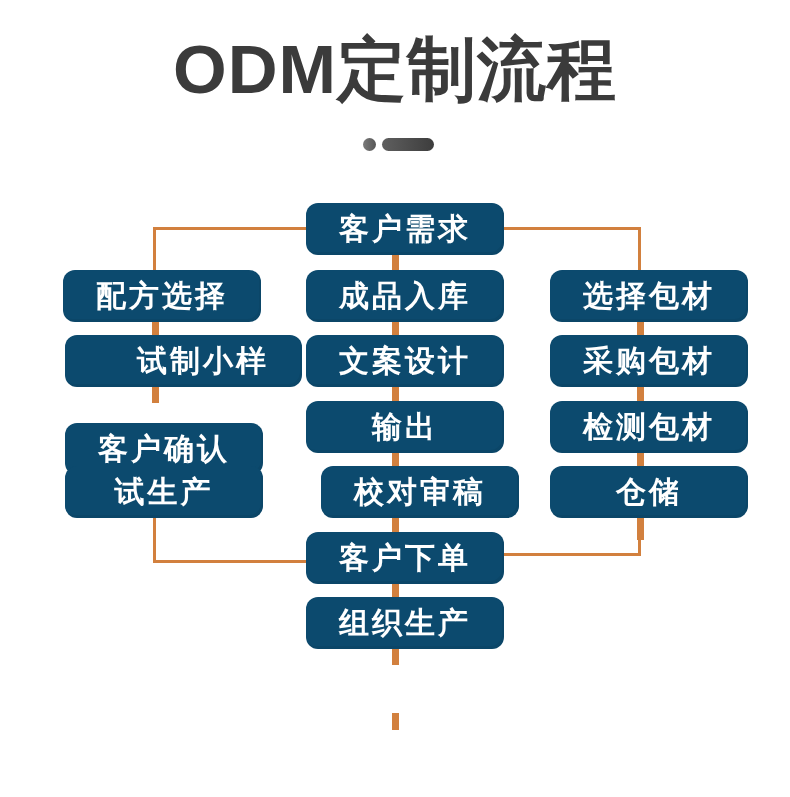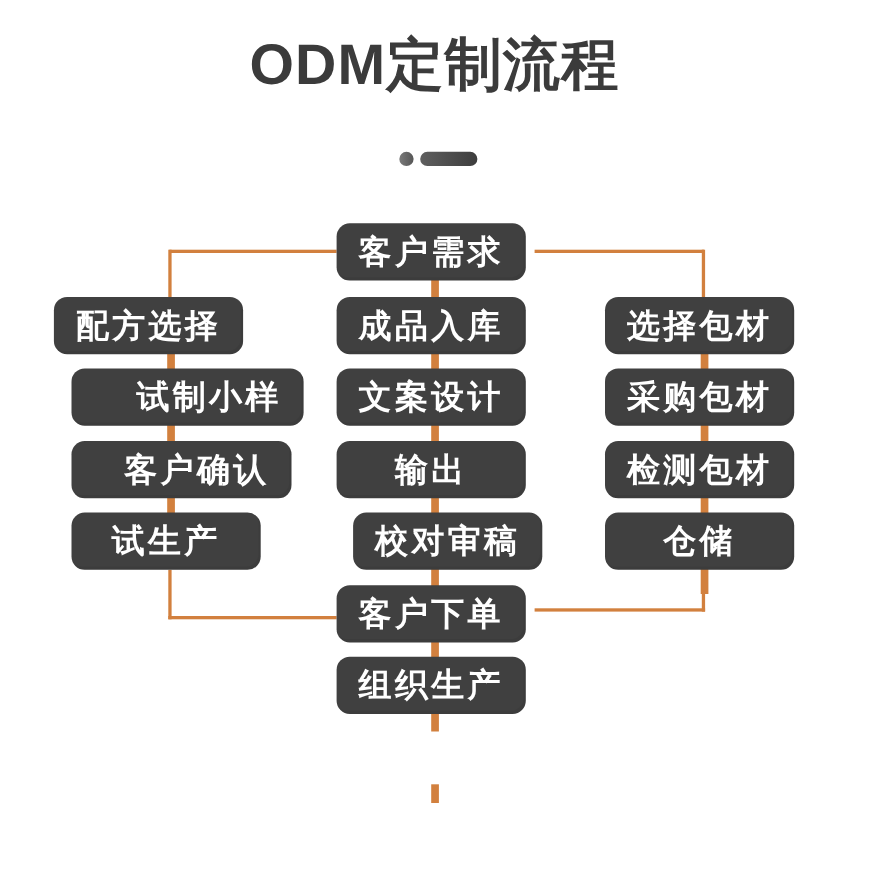--- a/index.html
+++ b/index.html
@@ -11,40 +11,40 @@
     overflow: hidden;
     font-family: "Liberation Sans", "DejaVu Sans", sans-serif;
   }
   .title {
     position: absolute;
     top: 24px;
     left: 0;
     width: 790px;
     margin: 0;
     text-align: center;
-    font-size: 52px;
+    font-size: 69px;
     font-weight: 600;
     letter-spacing: 1px;
     color: #3b3b3b;
   }
   .divider { position: absolute; top: 138px; left: 0; width: 790px; height: 13px; }
   .divider .dot {
     position: absolute; left: 363px; top: 0;
     width: 13px; height: 13px; border-radius: 7px;
     background: linear-gradient(90deg, #7a7a7a, #565656);
   }
   .divider .bar {
     position: absolute; left: 382px; top: 0;
     width: 52px; height: 13px; border-radius: 7px;
     background: linear-gradient(90deg, #5f5f5f, #3d3d3d);
   }
   .node {
     position: absolute;
-    width: 172px; height: 52px;
-    background: #404040;
+    width: 198px; height: 52px;
+    background: #0c4a6e;
     border-radius: 12px;
     color: #ffffff;
     display: flex; align-items: center; justify-content: center;
     font-size: 30px; font-weight: 600; letter-spacing: 3px;
     box-shadow: inset -2px -3px 0 rgba(0,0,0,0.05);
   }
   .vstub { position: absolute; width: 7px; background: #d2803e; }
   .hline { position: absolute; height: 3px; background: #d2803e; }
   .vline { position: absolute; width: 3px; background: #d2803e; }
 </style>
@@ -83,23 +83,23 @@
   <div class="vstub" style="left:152px; top:385px; height:18px;"></div>
   <div class="vstub" style="left:152px; top:451px; height:17px;"></div>
 
   <div class="vstub" style="left:637px; top:320px; height:17px;"></div>
   <div class="vstub" style="left:637px; top:385px; height:18px;"></div>
   <div class="vstub" style="left:637px; top:451px; height:17px;"></div>
   <div class="vstub" style="left:637px; top:516px; height:24px;"></div>
 
   <div class="node" style="left:306px; top:203px;">客户需求</div>
 
-  <div class="node" style="left:49px; top:270px;">配方选择</div>
+  <div class="node" style="left:63px; top:270px;">配方选择</div>
   <div class="node" style="left:65px; top:335px;padding-left:39px;">试制小样</div>
-  <div class="node" style="left:65px; top:401px;padding-left:28px;">客户确认</div>
+  <div class="node" style="left:65px; top:423px;">客户确认</div>
   <div class="node" style="left:65px; top:466px;">试生产</div>
 
   <div class="node" style="left:306px; top:270px;">成品入库</div>
   <div class="node" style="left:306px; top:401px;">输出</div>
   <div class="node" style="left:306px; top:335px;">文案设计</div>
   <div class="node" style="left:306px; top:466px;margin-left:15px;">校对审稿</div>
   <div class="node" style="left:306px; top:532px;">客户下单</div>
   <div class="node" style="left:306px; top:597px;">组织生产</div>
 
   <div class="node" style="left:550px; top:270px;">选择包材</div>

